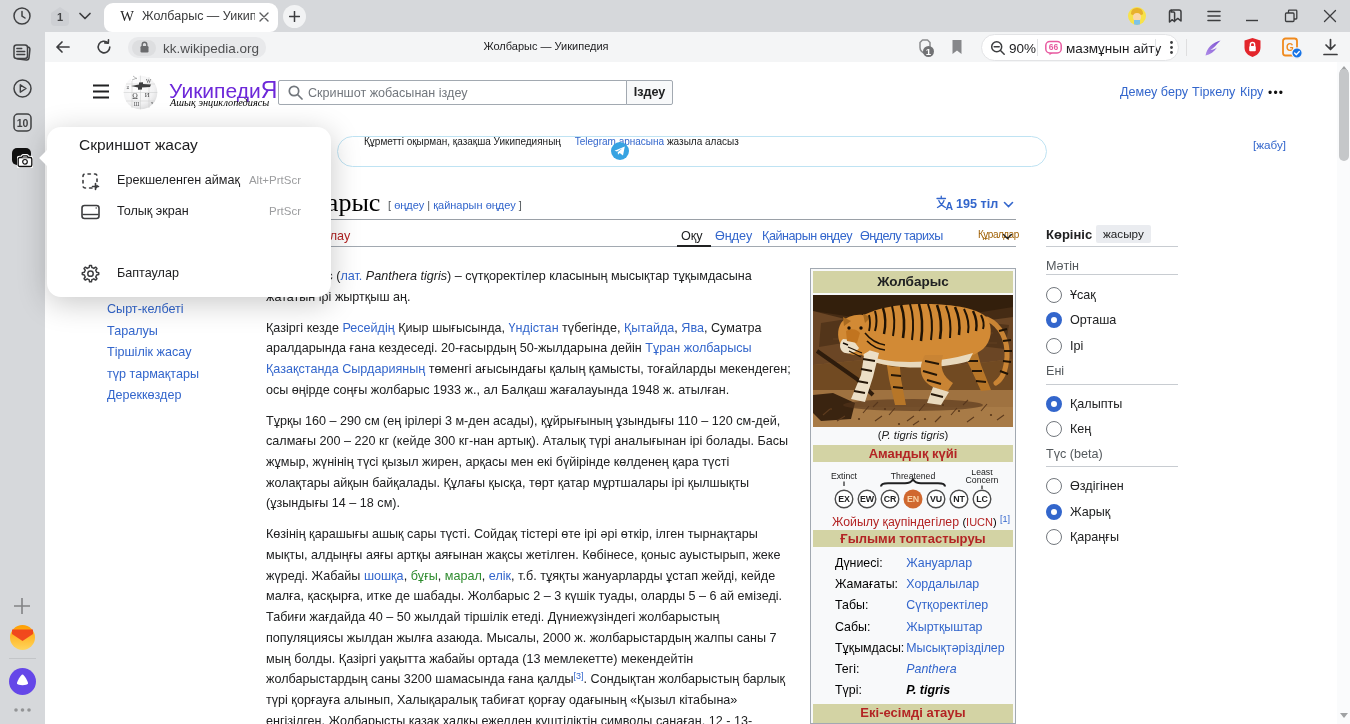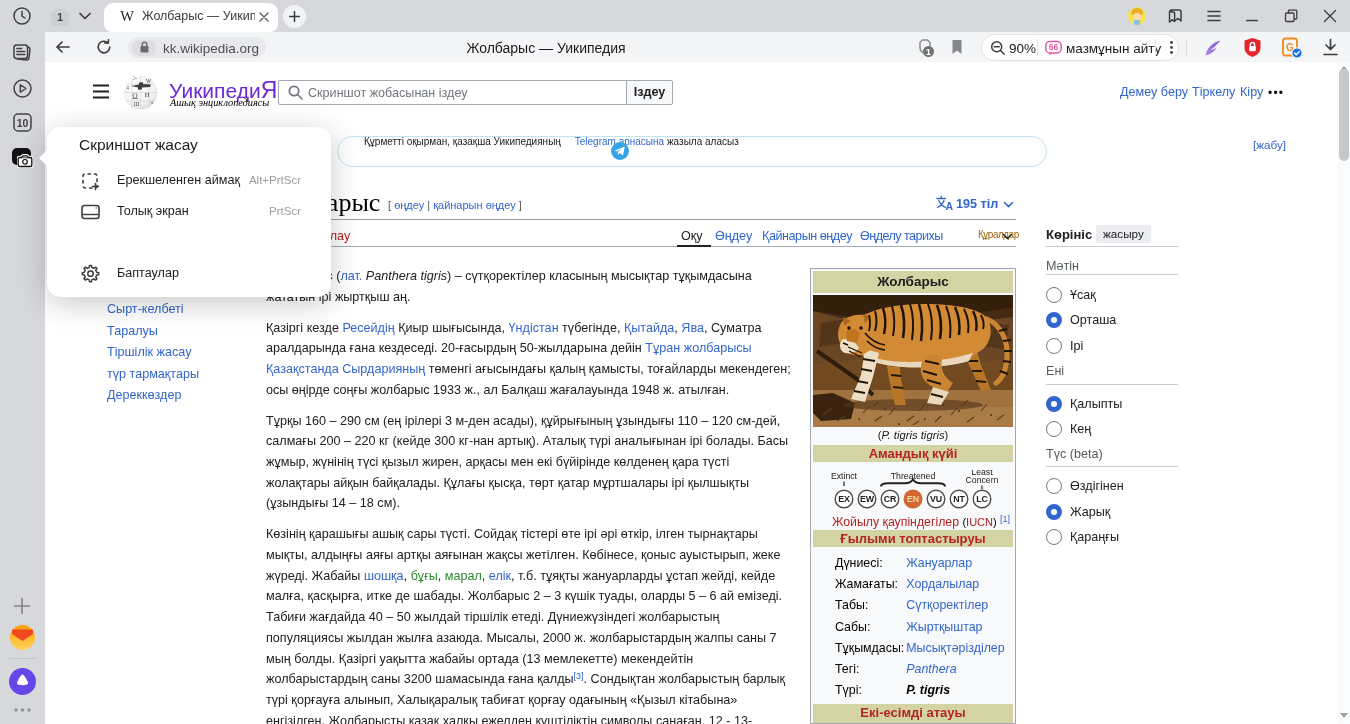--- a/index.html
+++ b/index.html
@@ -90,21 +90,21 @@
     <path d="M13.8 8 a5.8 5.8 0 1 1 -1.8 -4.2" stroke="#3c3d3f" stroke-width="1.6" fill="none" stroke-linecap="round"></path>
     <path d="M12.5 0.8 L12.3 4.3 L8.8 3.9" stroke="#3c3d3f" stroke-width="1.6" fill="none" stroke-linecap="round" stroke-linejoin="round"></path>
   </svg>
 
   <div class="abs" style="left:132px;top:39.5px;width:24px;height:16px;border-radius:8px;background:#dddee0"></div>
   <svg class="abs" style="left:139px;top:41px" width="11" height="13" viewBox="0 0 11 13">
     <rect x="1.5" y="5" width="8" height="6.5" rx="1.2" fill="#6a6b6d"></rect>
     <path d="M3.2 5 V3.6 a2.3 2.3 0 0 1 4.6 0 V5" stroke="#6a6b6d" stroke-width="1.4" fill="none"></path>
   </svg>
   <div class="abs nw" style="left:163px;top:41px;font-size:13.5px;color:#4e4f51">kk.wikipedia.org</div>
-  <div class="abs nw" style="left:0;top:40px;width:1092px;text-align:center;font-size:14px;color:#1c1c1e">Жолбарыс — Уикипедия</div>
+  <div class="abs nw" style="left:0;top:40px;width:1092px;text-align:center;font-size:11px;color:#1c1c1e">Жолбарыс — Уикипедия</div>
 
   <svg class="abs" style="left:914px;top:38px" width="22" height="20" viewBox="0 0 22 20">
     <path d="M8.5 2 h5 l2.5 2.5 v5 c0 3-2.5 5-5 6 c-2.5-1-5-3-5-6 v-5 Z" fill="none" stroke="#8b8c8e" stroke-width="1.5" stroke-linejoin="round"></path>
     <circle cx="14.5" cy="13.5" r="5.5" fill="#717274"></circle>
     <text x="14.5" y="17.2" font-size="9.5" font-weight="bold" fill="#fff" text-anchor="middle" font-family="Liberation Sans">1</text>
   </svg>
 
   <svg class="abs" style="left:950px;top:38px" width="14" height="18" viewBox="0 0 14 18">
     <path d="M2.5 2 h9 v14 l-4.5-3.6 L2.5 16 Z" fill="#86878a"></path>
   </svg>

